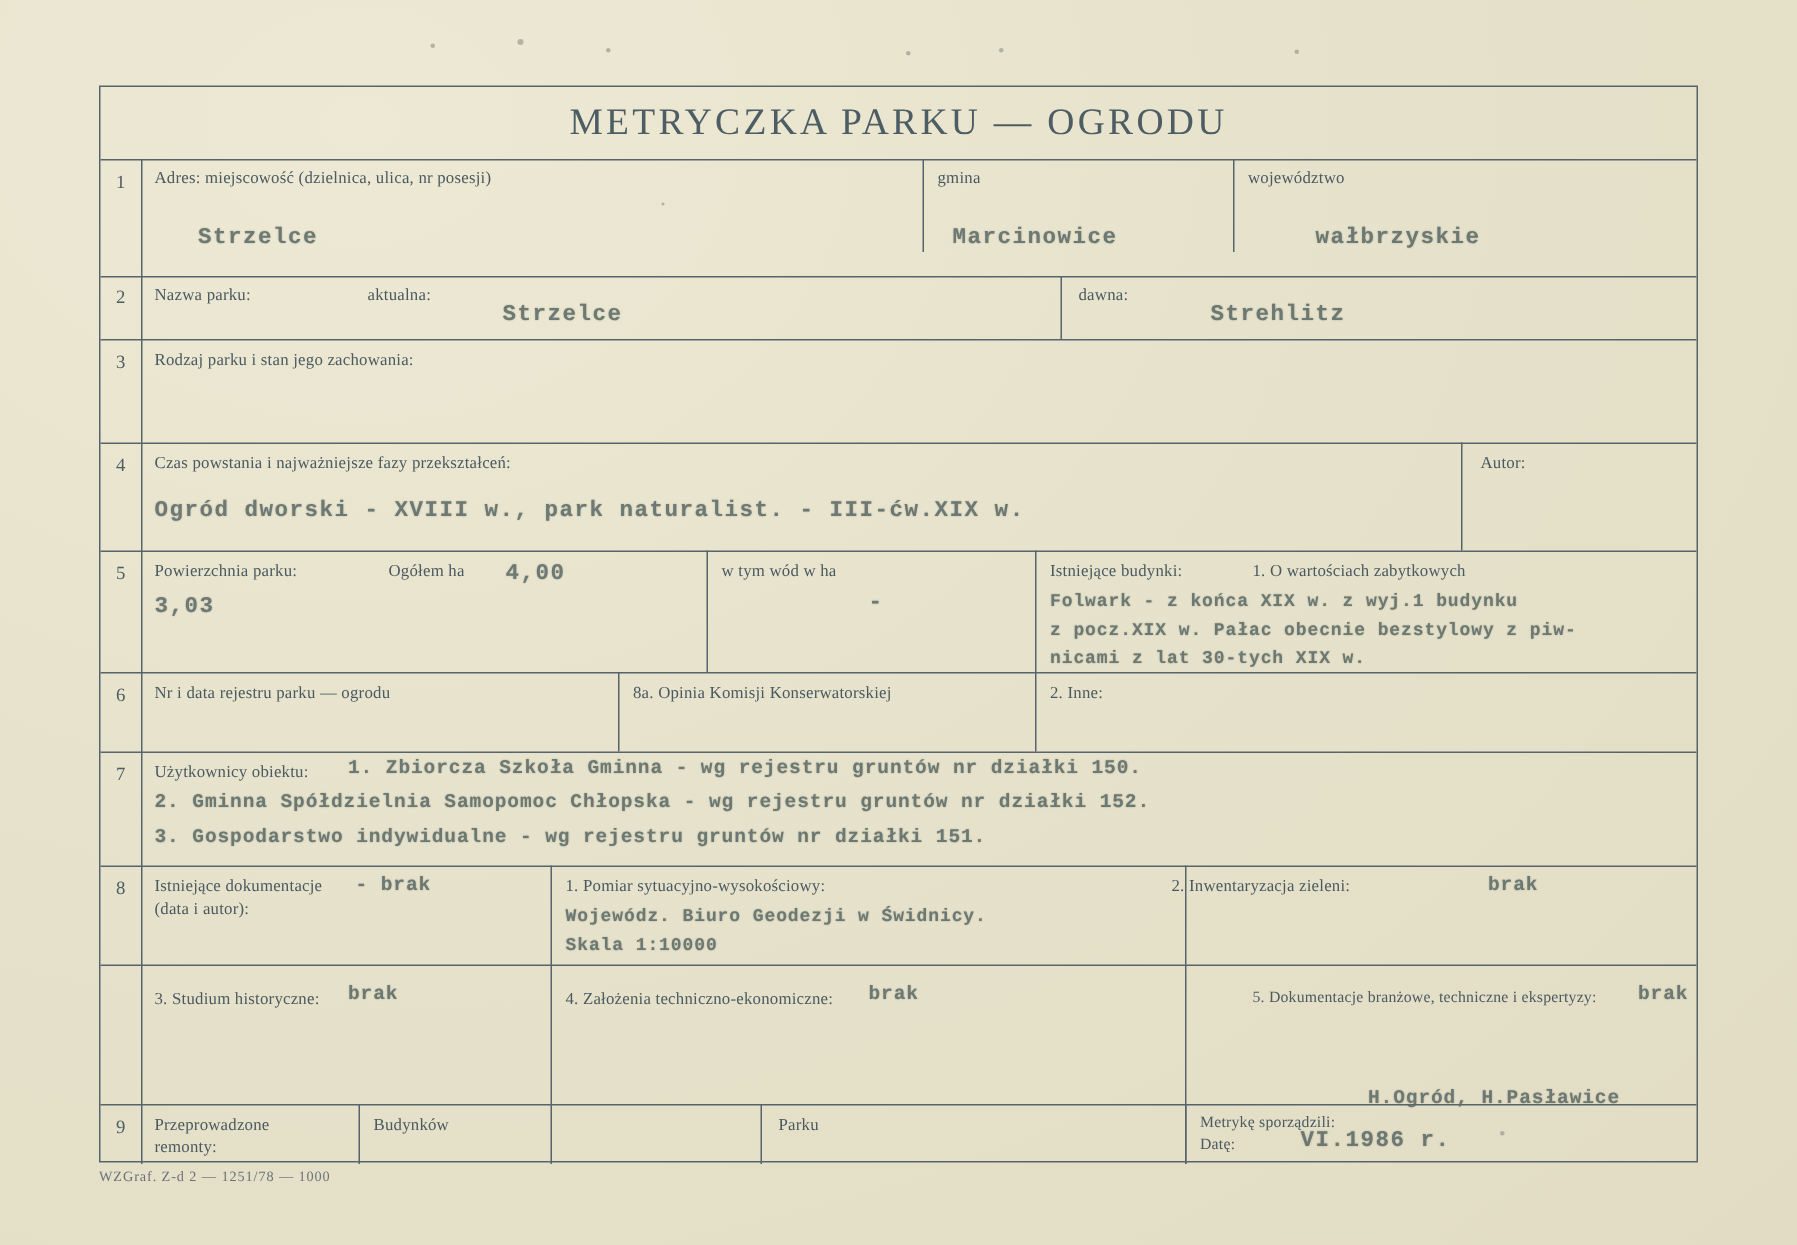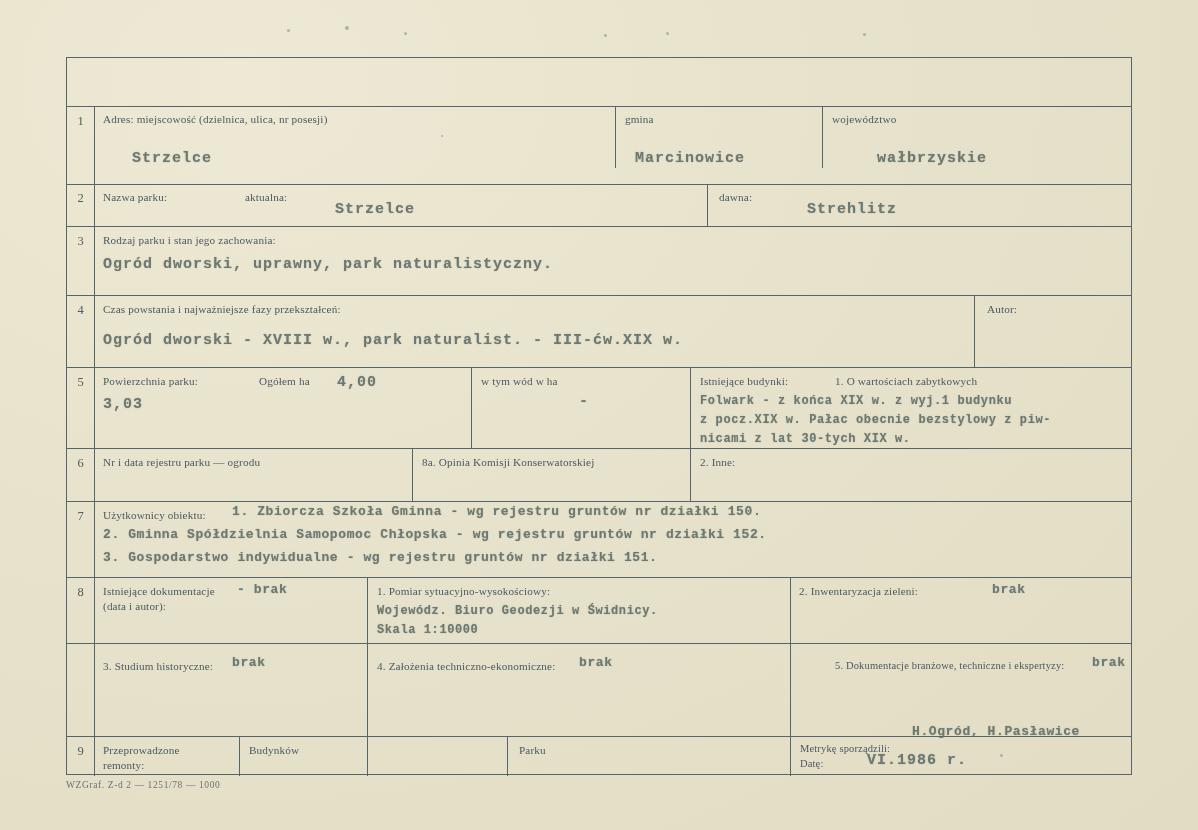--- a/index.html
+++ b/index.html
@@ -100,20 +100,21 @@
   <div class="speckle" style="left:345px;top:26px;width:4px;height:4px;"></div>
   <div class="speckle" style="left:404px;top:32px;width:3px;height:3px;"></div>
   <div class="speckle" style="left:604px;top:34px;width:3px;height:3px;"></div>
   <div class="speckle" style="left:666px;top:32px;width:3px;height:3px;"></div>
   <div class="speckle" style="left:863px;top:33px;width:3px;height:3px;"></div>
   <div class="speckle" style="left:1000px;top:754px;width:3px;height:3px;"></div>
   <div class="speckle" style="left:441px;top:135px;width:2px;height:2px;"></div>
 
   <div class="sheet">
 
+    <div class="title">METRYCZKA PARKU — OGRODU</div>
     <div class="hline" style="top:48px;"></div>
 
     <div class="vline" style="left:27px;top:48px;height:670px;"></div>
     <div class="numcell" style="left:0;top:56px;">1</div>
     <div class="lbl" style="left:36px;top:55px;">Adres: miejscowość (dzielnica, ulica, nr posesji)</div>
     <div class="vline" style="left:548px;top:48px;height:62px;"></div>
     <div class="lbl" style="left:558px;top:55px;">gmina</div>
     <div class="vline" style="left:755px;top:48px;height:62px;"></div>
     <div class="lbl" style="left:765px;top:55px;">województwo</div>
     <div class="tw big" style="left:65px;top:92px;">Strzelce</div>
@@ -125,21 +126,20 @@
     <div class="lbl" style="left:36px;top:133px;">Nazwa parku:</div>
     <div class="lbl" style="left:178px;top:133px;">aktualna:</div>
     <div class="tw big" style="left:268px;top:143px;">Strzelce</div>
     <div class="vline" style="left:640px;top:126px;height:42px;"></div>
     <div class="lbl" style="left:652px;top:133px;">dawna:</div>
     <div class="tw big" style="left:740px;top:143px;">Strehlitz</div>
     <div class="hline" style="top:168px;"></div>
 
     <div class="numcell" style="left:0;top:176px;">3</div>
     <div class="lbl" style="left:36px;top:176px;">Rodzaj parku i stan jego zachowania:</div>
-    <div class="tw big" style="left:36px;top:198px;">Ogród dworski, uprawny, park naturalistyczny.</div>
     <div class="hline" style="top:237px;"></div>
 
     <div class="numcell" style="left:0;top:245px;">4</div>
     <div class="lbl" style="left:36px;top:245px;">Czas powstania i najważniejsze fazy przekształceń:</div>
     <div class="tw big" style="left:36px;top:274px;">Ogród dworski - XVIII w., park naturalist. - III-ćw.XIX w.</div>
     <div class="vline" style="left:907px;top:237px;height:72px;"></div>
     <div class="lbl" style="left:920px;top:245px;">Autor:</div>
     <div class="hline" style="top:309px;"></div>
 
     <div class="numcell" style="left:0;top:317px;">5</div>
@@ -177,21 +177,21 @@
     <div class="lbl" style="left:36px;top:527px;">Istniejące dokumentacje</div>
     <div class="lbl" style="left:36px;top:542px;">(data i autor):</div>
     <div class="tw" style="left:170px;top:524px;">- brak</div>
 
     <div class="vline" style="left:300px;top:519px;height:199px;"></div>
     <div class="lbl" style="left:310px;top:527px;">1. Pomiar sytuacyjno-wysokościowy:</div>
     <div class="tw sm" style="left:310px;top:546px;">Wojewódz. Biuro Geodezji w Świdnicy.</div>
     <div class="tw sm" style="left:310px;top:565px;">Skala 1:10000</div>
 
     <div class="vline" style="left:723px;top:519px;height:66px;"></div>
-    <div class="lbl" style="left:732px;top:527px;">2. Inwentaryzacja zieleni:</div>
+    <div class="lbl" style="left:714px;top:527px;">2. Inwentaryzacja zieleni:</div>
     <div class="tw" style="left:925px;top:524px;">brak</div>
 
     <div class="hline" style="top:585px;"></div>
 
     <div class="lbl" style="left:36px;top:602px;text-align:right;">3. Studium historyczne:</div>
     <div class="tw" style="left:165px;top:597px;">brak</div>
     <div class="lbl" style="left:310px;top:602px;">4. Założenia techniczno-ekonomiczne:</div>
     <div class="tw" style="left:512px;top:597px;">brak</div>
     <div class="vline" style="left:723px;top:585px;height:133px;"></div>
     <div class="lbl sm" style="left:733px;top:602px;padding-left:35px;">5. Dokumentacje branżowe, techniczne i ekspertyzy:</div>

